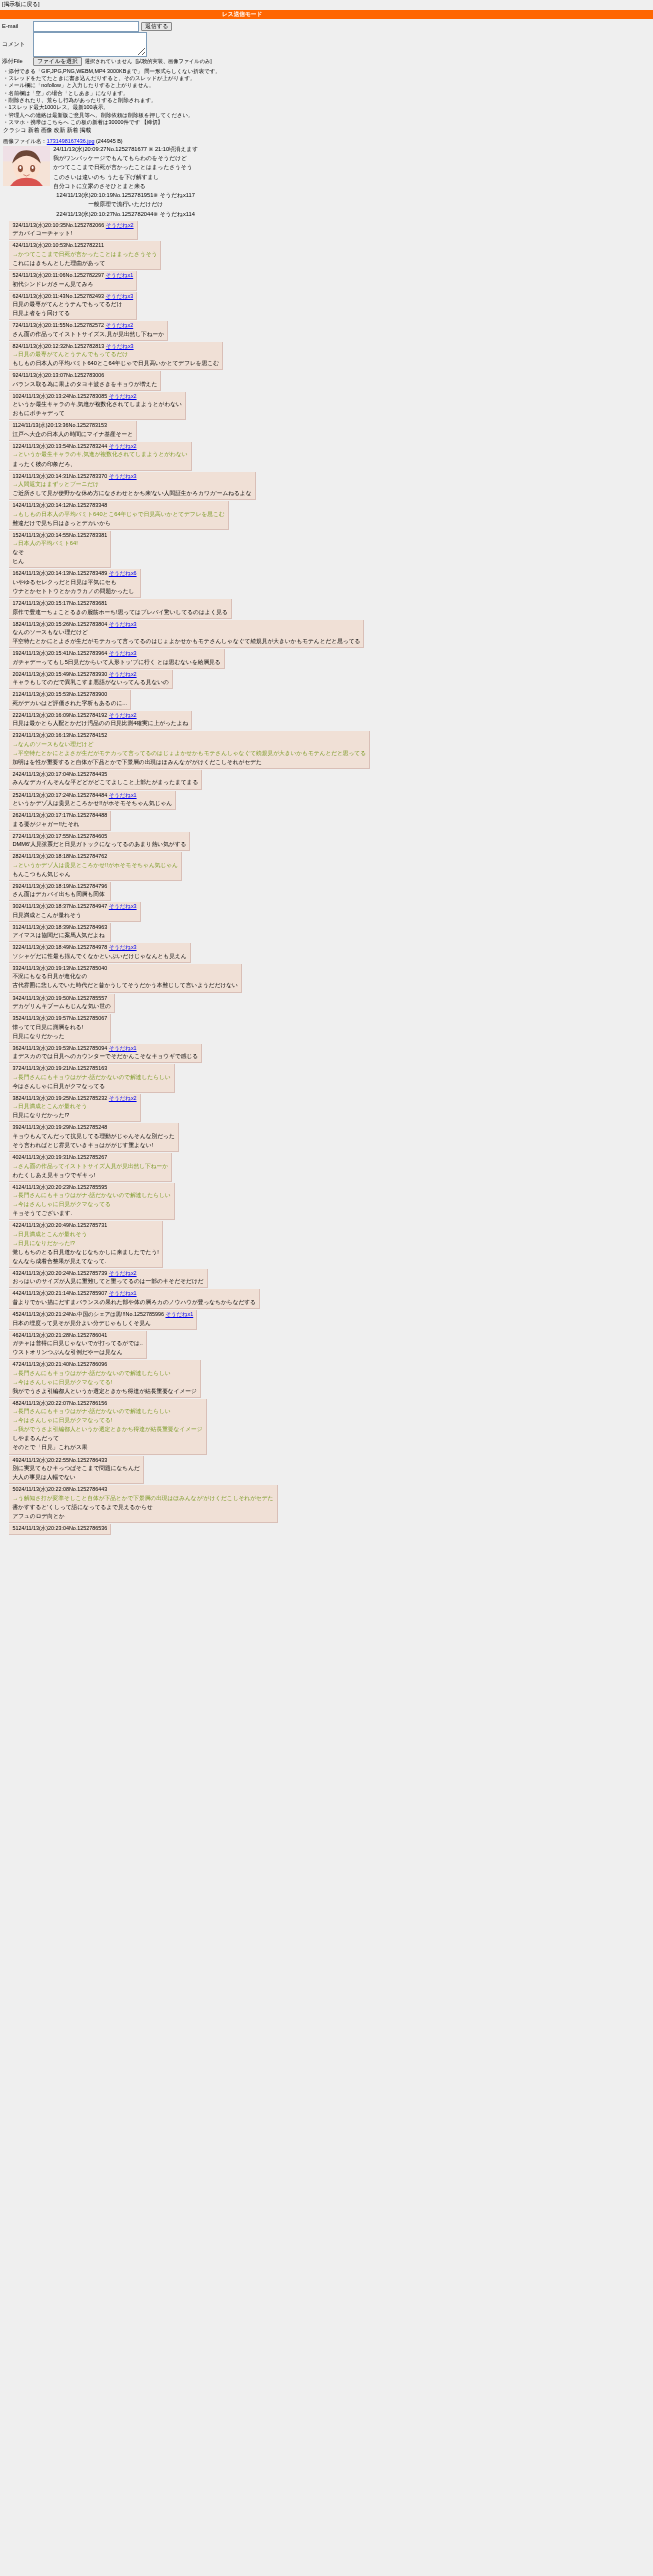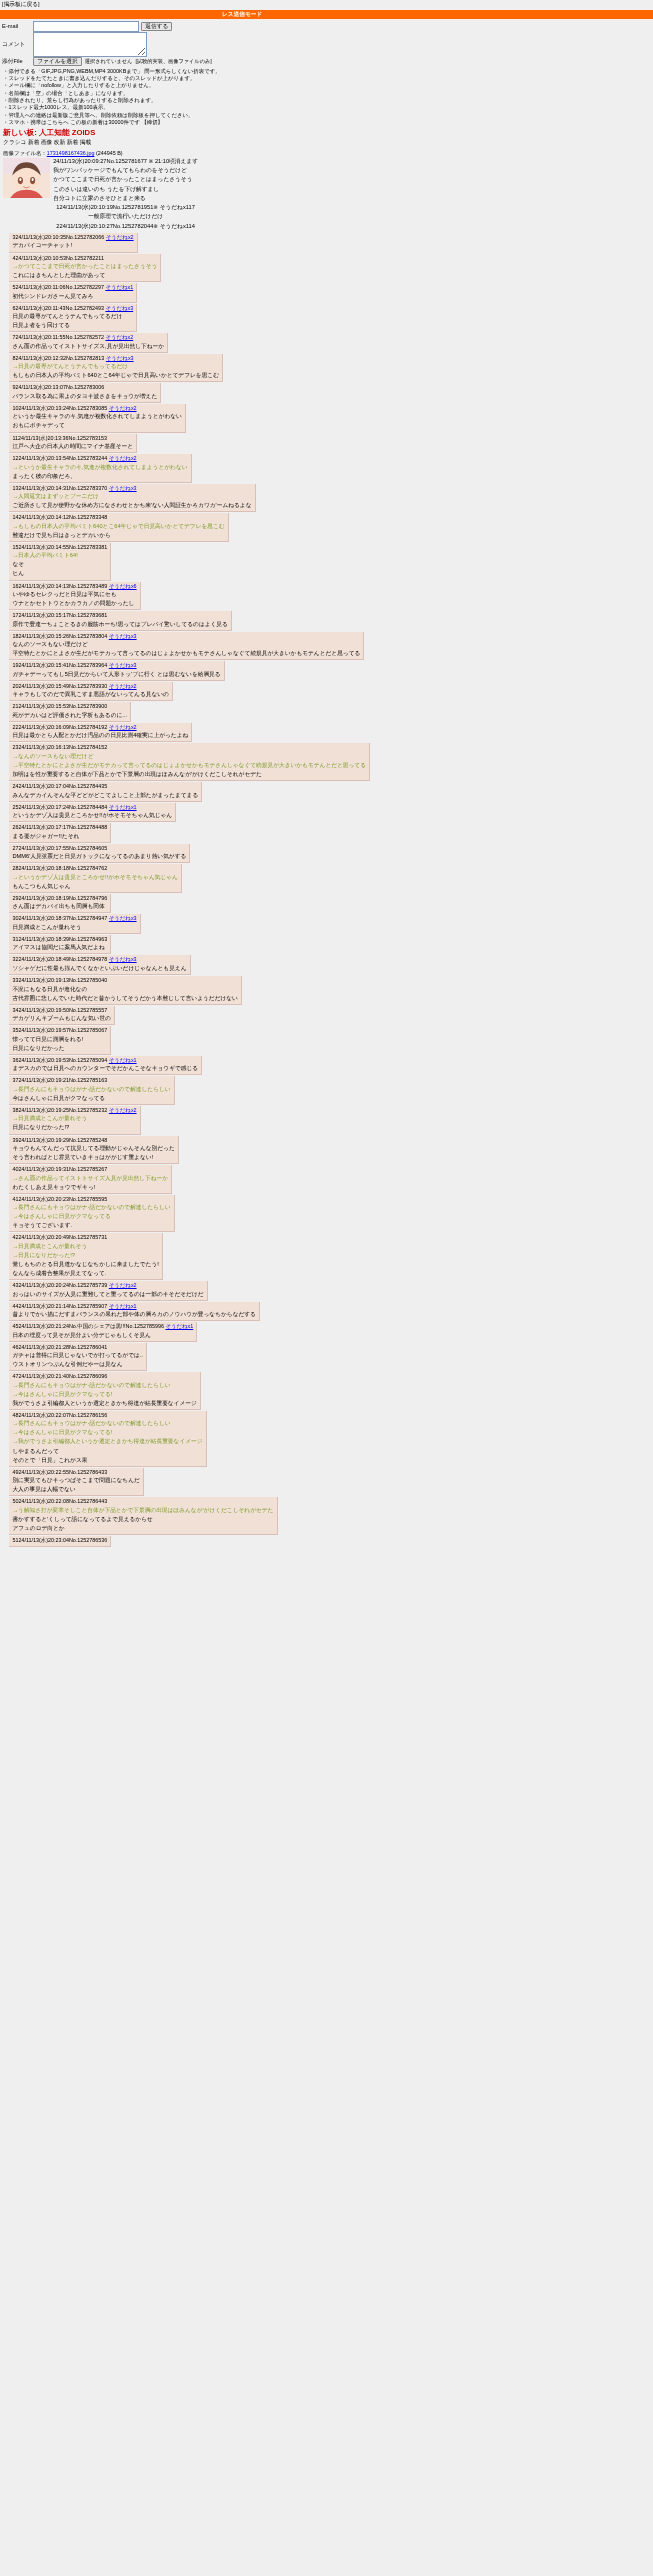--- a/index.html
+++ b/index.html
@@ -70,21 +70,20 @@
     <div>・添付できる「GIF,JPG,PNG,WEBM,MP4 3000KBまで」 同一形式らしくない折衷です。</div>
     <div>・スレッドをたてたときに書き込んだりすると、そのスレッドが上がります。</div>
     <div>・メール欄に「nofollow」と入力したりすると上がりません。</div>
     <div>・名前欄は「空」の場合「としあき」になります。</div>
     <div>・削除されたり、荒らし行為があったりすると削除されます。</div>
     <div>・1スレッド最大1000レス。最新100表示。</div>
     <div>・管理人への連絡は最新版ご意見等へ。削除依頼は削除板を押してください。</div>
     <div>・スマホ・携帯はこちらへ この板の新着は30000件です 【締切】</div>
   </div>
 
-  <div class="title">新しい板: 人工知能 ZOIDS</div>
   <div class="subtitle">クラシコ 新着 画像 改新 新着 掲載</div>
 
   <div class="postblock">
     <div class="fileline">
       <span>画像ファイル名：</span><a href="#">1731498167436.jpg</a> <span>(244945 B)</span>
     </div>
     <div class="opbody">
       <div class="thumb">
         <svg class="faceimg" viewBox="0 0 92 78" xmlns="http://www.w3.org/2000/svg">
           <rect width="92" height="78" fill="#f5e3d7"></rect>

